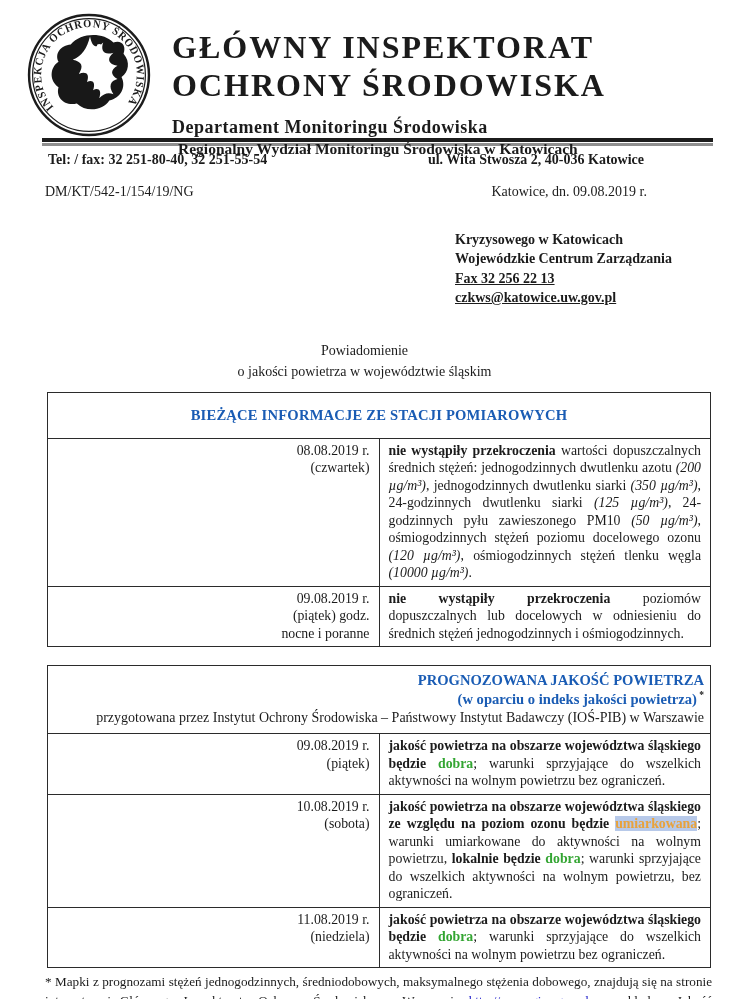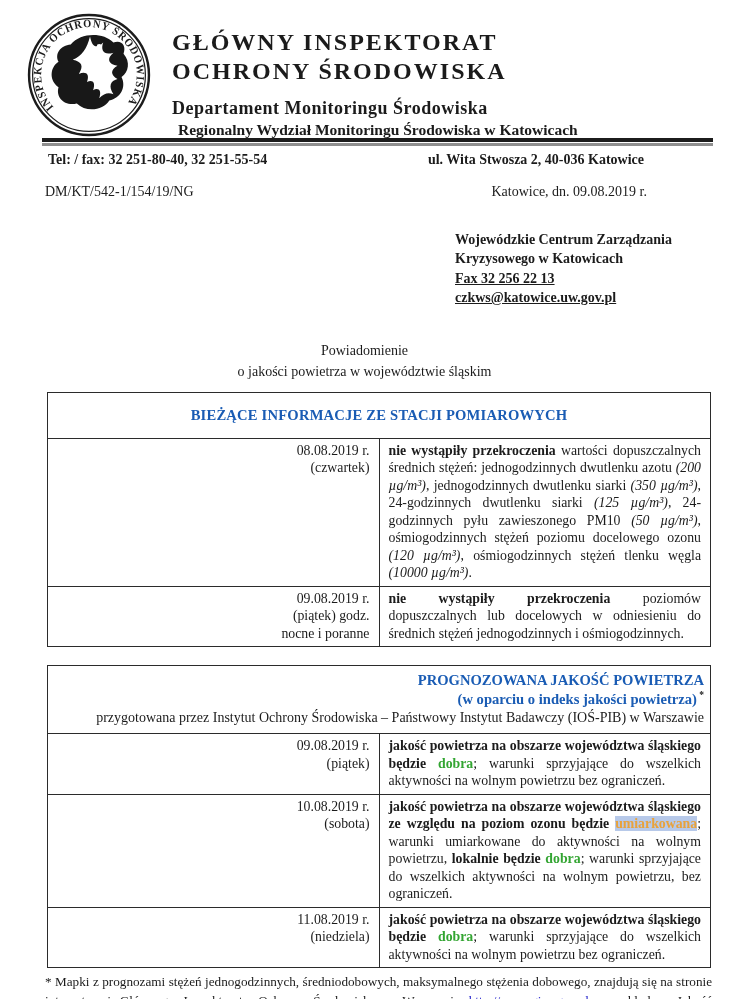--- a/index.html
+++ b/index.html
@@ -9,21 +9,21 @@
     margin:0 auto;
     background:#ffffff;
     font-family:"Liberation Serif", serif;
     color:#1b1b1b;
     overflow:hidden;
   }
   
   .header-row{display:flex;padding:12px 20px 0 26px;height:122px;}
   .logo{width:126px;height:126px;flex:0 0 126px;}
   .org-block{margin-left:20px;padding-top:16px;}
-  .org-name{font-size:24px;font-weight:bold;letter-spacing:2px;line-height:1.2;}
+  .org-name{font-size:32px;font-weight:bold;letter-spacing:2px;line-height:1.2;}
   .dept{font-size:18px;font-weight:bold;margin-top:12px;letter-spacing:.5px;}
   .regional{font-size:15.5px;font-weight:bold;margin-top:2px;margin-left:6px;}
   .rule{margin:4px 16px 0 42px;}
   .rule .r1{height:4px;background:#1c1c1c;}
   .rule .r2{height:3px;background:#8f8f8f;margin-top:1px;}
   .contact-row{display:flex;justify-content:space-between;padding:6px 85px 0 48px;
     font-weight:bold;font-size:14px;}
   .ref-row{display:flex;justify-content:space-between;padding:16px 82px 0 45px;font-size:14px;}
   
   .recipient{margin:30px 0 0 455px;width:265px;font-weight:bold;font-size:14px;line-height:1.38;}
@@ -88,22 +88,22 @@
     <span>Tel: / fax:   32 251-80-40, 32 251-55-54</span>
     <span>ul.  Wita Stwosza 2,  40-036 Katowice</span>
   </div>
 
   <div class="ref-row">
     <span>DM/KT/542-1/154/19/NG</span>
     <span>Katowice, dn. 09.08.2019 r.</span>
   </div>
 
   <div class="recipient">
+    <div>Kryzysowego w Katowicach</div>
     <div>Wojewódzkie Centrum Zarządzania</div>
-    <div>Kryzysowego w Katowicach</div>
     <div class="ul">Fax 32 256 22 13</div>
     <div class="ul">czkws@katowice.uw.gov.pl</div>
   </div>
 
   <div class="doc-title">
     <div>Powiadomienie</div>
     <div>o jakości powietrza w województwie śląskim</div>
   </div>
 
   <table>

